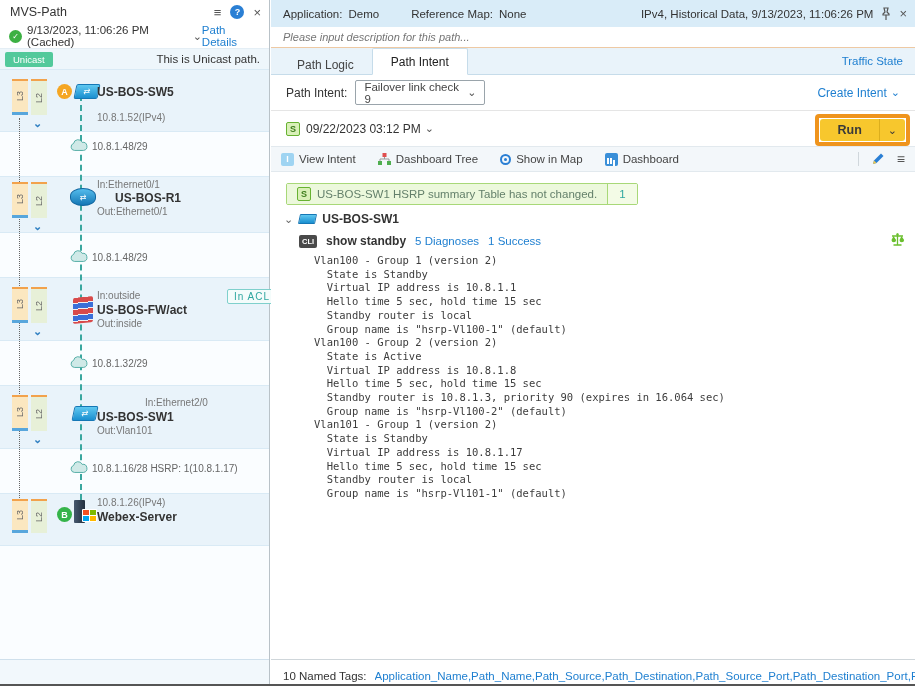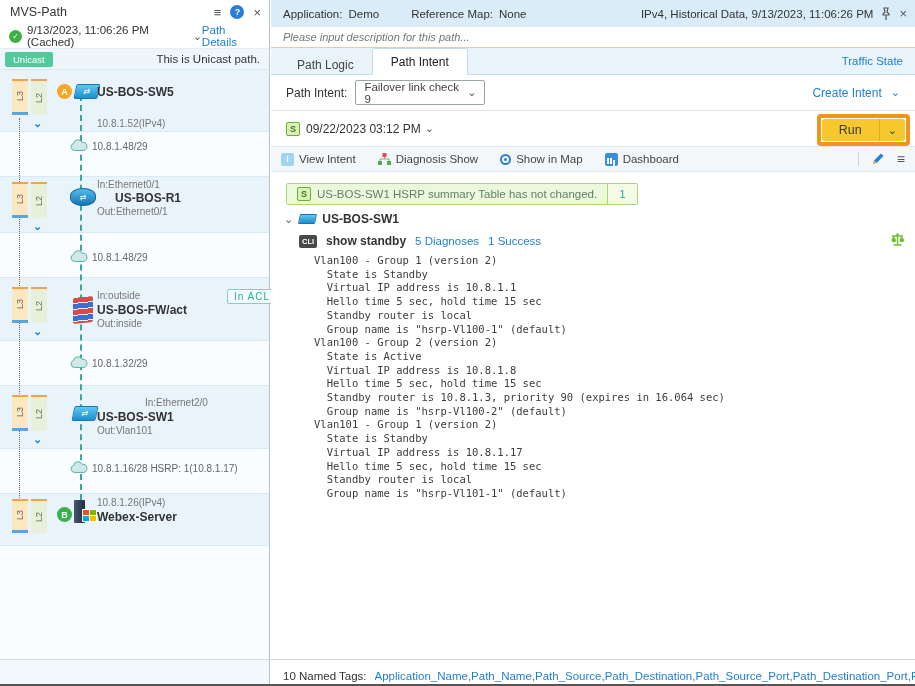--- a/index.html
+++ b/index.html
@@ -98,31 +98,31 @@
                  margin-bottom:-1px; height:27px; border-radius:2px 2px 0 0; color:#222; }
   .traffic-state { margin-left:auto; font-size:11.5px; margin-right:12px; align-self:center; }
 
   .rp-intentrow { position:absolute; left:0; top:75px; width:100%; height:35px; display:flex;
                   align-items:center; padding:0 15px; }
   .intent-label { font-size:12px; color:#333; margin-right:8px; }
   .intent-select { width:130px; height:25px; border:1px solid #9aa4ab; border-radius:2px;
                    display:flex; align-items:center; padding:0 8px; font-size:11.5px; color:#444;
                    cursor:pointer; }
   .intent-select .chev { margin-left:auto; }
-  .create-intent { margin-left:auto; font-size:12px; display:flex; align-items:center; gap:5px; }
+  .create-intent { margin-left:auto; font-size:12px; display:flex; align-items:center; }
 
   .rp-runrow { position:absolute; left:0; top:110px; width:100%; height:36px;
                border-top:1px solid #e5e5e5; display:flex; align-items:center; padding:0 15px; }
   .sbadge { width:14px; height:14px; border:1px solid #67b231; background:#d9f0b8; color:#3e7d1d;
             font-size:9px; font-weight:bold; display:inline-flex; align-items:center;
             justify-content:center; border-radius:2px; margin-right:6px; flex:none; }
   .run-highlight { position:absolute; right:5px; top:3px; border:4px solid #ef941d;
                    border-radius:4px; padding:1px; background:#fff; }
   .run-btn { display:flex; background:#f7c72d; border-radius:3px; overflow:hidden; cursor:pointer; }
-  .run-main { padding:4px 17px; font-size:12.5px; font-weight:normal; color:#3a3a3a; }
+  .run-main { padding:4px 17px; font-size:12.5px; font-weight:bold; color:#3a3a3a; }
   .run-caret { border-left:1px solid #dcae1d; padding:4px 8px; color:#3a3a3a; font-size:11px;
                display:flex; align-items:center; }
 
   .rp-toolbar { position:absolute; left:0; top:146px; width:100%; height:26px; background:#f3f7fa;
                 border-top:1px solid #e2e9ee; border-bottom:1px solid #e2e9ee; display:flex;
                 align-items:center; padding:0 10px; gap:22px; }
   .tbi { display:flex; align-items:center; gap:5px; font-size:11.5px; color:#444; cursor:pointer; }
   .icon-vi { width:13px; height:13px; background:#9fd4f2; border-radius:2px; color:#fff;
              font-size:9px; font-weight:bold; display:flex; align-items:center; justify-content:center; }
   .icon-map { width:11px; height:11px; border:2px solid #2a7fd4; border-radius:50%; position:relative; }
@@ -212,21 +212,21 @@
           <span>L3</span>
         </div>
       <div class="ltab l2">
           <span>L2</span>
         </div>
     </div>
     <span class="ltab-chev" style="left:33px;top:117px;">⌄</span>
     <span class="nbadge a" style="left:57px;top:84px;">A</span>
     <div class="sw-icon" style="left:75px;top:84px;">⇄</div>
     <div class="devname" style="left:97px;top:85px;">US-BOS-SW5</div>
-    <div class="devsub" style="left:97px;top:118px;">10.8.1.52(IPv4)</div>
+    <div class="devsub" style="left:97px;top:112px;">10.8.1.52(IPv4)</div>
 
     <svg class="cloud-icon" style="left:70px;top:139px;" viewBox="0 0 20 13">
         <path d="M5 12 a4 4 0 0 1 -1-7.8 A5 5 0 0 1 13.5 3 a4.5 4.5 0 0 1 1.5 9 z" fill="#cfe9e7" stroke="#4aa8a0" stroke-width="1"></path>
       </svg>
     <div class="devsub" style="left:92px;top:141px;color:#666;">10.8.1.48/29</div>
 
     <div class="ltabs" style="left:12px;top:182px;">
       <div class="ltab l3">
           <span>L3</span>
         </div>
@@ -365,21 +365,21 @@
         <span class="icon-vi">I</span>
         <span>View Intent</span>
       </span>
       <span class="tbi">
         <svg width="13" height="13" viewBox="0 0 13 13">
           <rect x="4.5" y="0" width="4" height="4" fill="#e04f4f"></rect>
           <rect x="0" y="8" width="4" height="4" fill="#4fae4f"></rect>
           <rect x="9" y="8" width="4" height="4" fill="#4fae4f"></rect>
           <path d="M6.5 4 v2 M2 8 v-2 h9 v2" stroke="#999" fill="none"></path>
         </svg>
-        <span>Diagnosis Show</span>
+        <span>Dashboard Tree</span>
       </span>
       <span class="tbi">
         <span class="icon-map"></span>
         <span>Show in Map</span>
       </span>
       <span class="tbi">
         <span class="icon-dash"></span>
         <span>Dashboard</span>
       </span>
       <span class="rp-toolbar-right">

